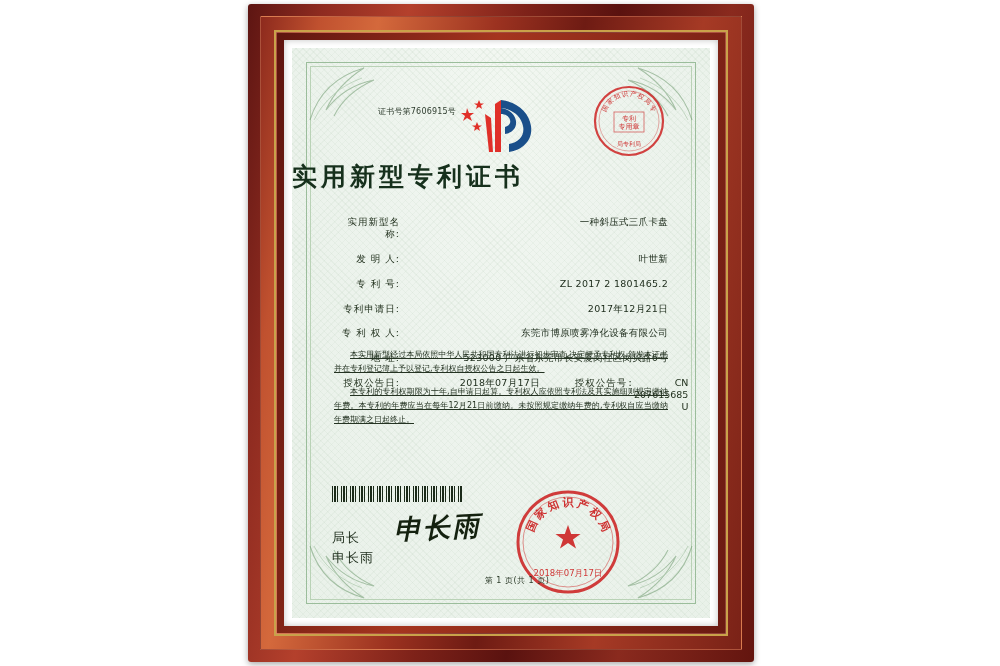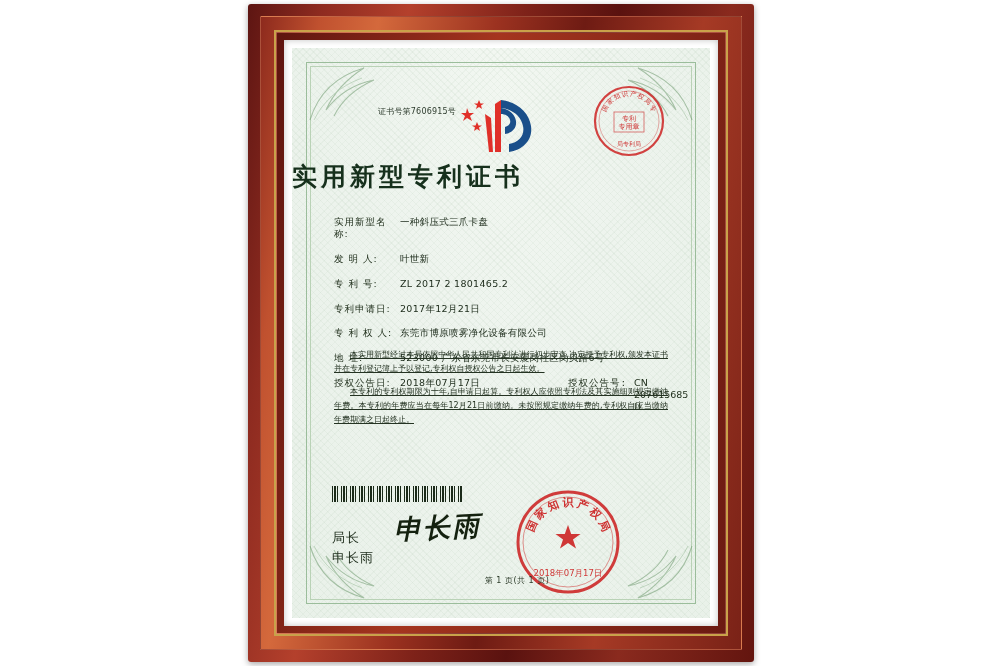--- a/index.html
+++ b/index.html
@@ -162,20 +162,21 @@
     top: 168px;
     right: 42px;
     font-size: 9.5px;
     color: #23321f;
   }
   .field-row {
     display: flex;
     align-items: baseline;
     margin-bottom: 13px;
     line-height: 1.25;
+    text-align: right;
   }
   .field-label {
     width: 66px;
     flex: 0 0 66px;
     letter-spacing: 1px;
     color: #23321f;
   }
   .field-value {
     flex: 1;
     color: #1b2a19;

